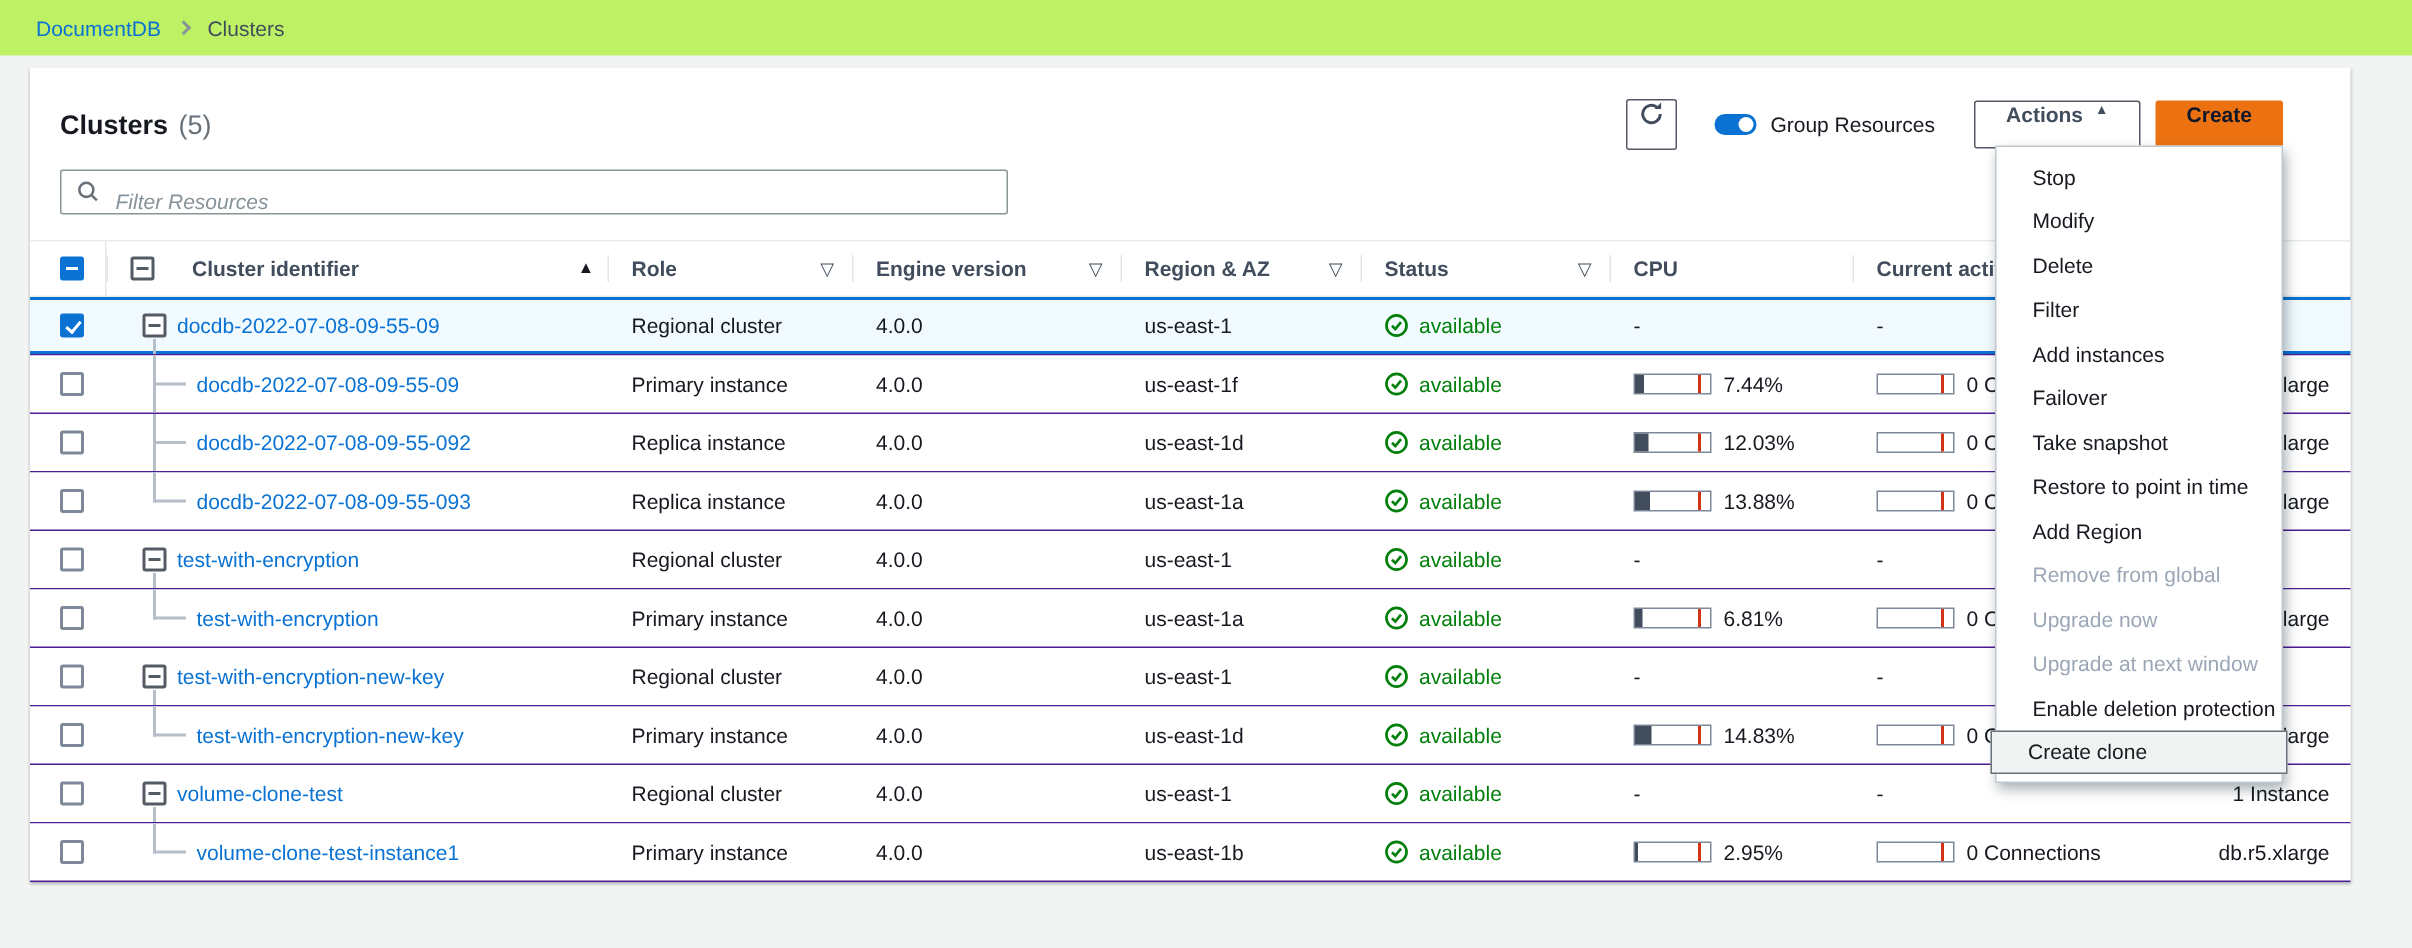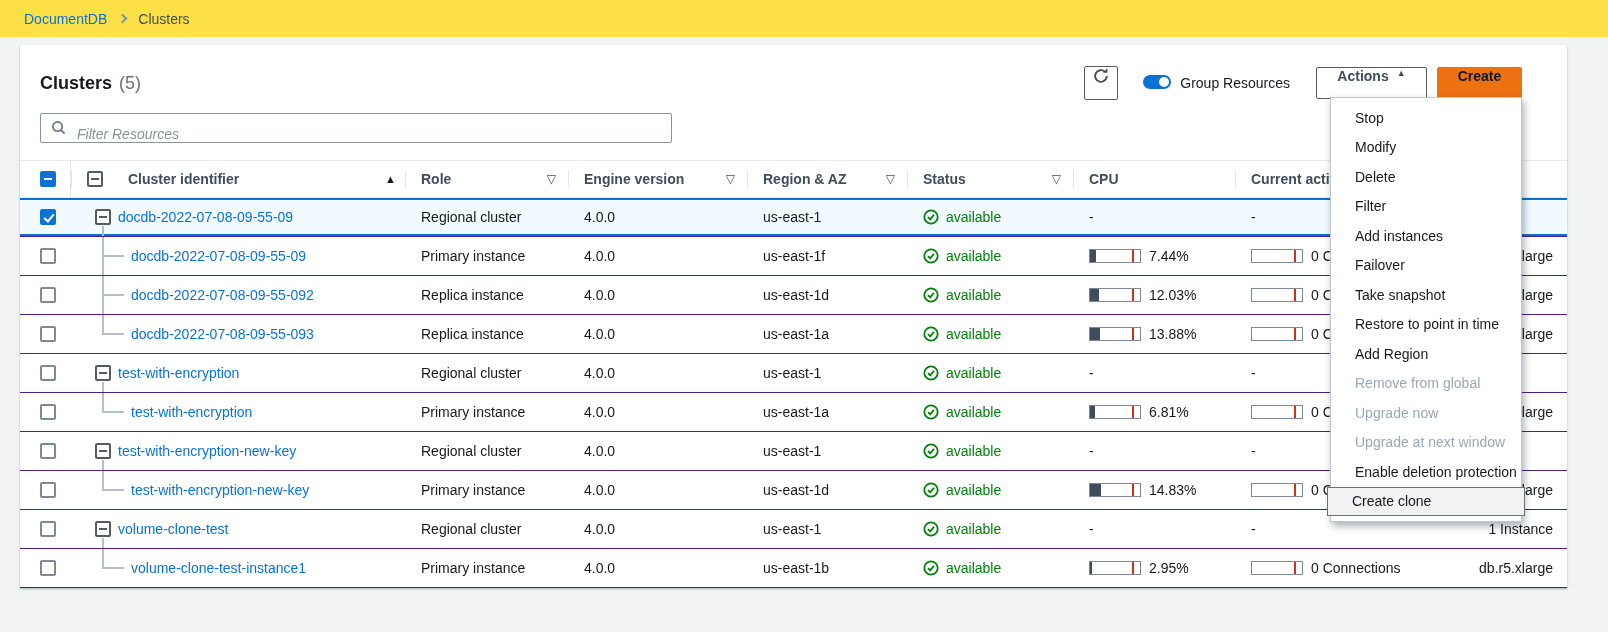--- a/index.html
+++ b/index.html
@@ -2,38 +2,38 @@
 <html><head>
 <meta charset="utf-8">
 <style>
   * { box-sizing: border-box; margin: 0; padding: 0; }
   html,body { width:1608px; height:632px; overflow:hidden; }
   body {
     font-family: "Liberation Sans", "DejaVu Sans", sans-serif;
     font-size: 14px; color:#16191f; background:#f2f3f3;
   }
   
-  .crumbbar { background:#fde047; height:37px; display:flex; align-items:center; padding-left:24px; }
+  .crumbbar { background:#bef264; height:37px; display:flex; align-items:center; padding-left:24px; }
   .crumb-link { color:#0972d3; text-decoration:none; cursor:pointer; }
   .crumb-sep { width:7px; height:7px; border-top:2px solid #879596; border-right:2px solid #879596;
                transform:rotate(45deg); margin:0 12px; display:inline-block; }
   .crumb-cur { color:#414d5c; }
   
   .panel { position:absolute; left:20px; top:45px; width:1547px; height:543px; background:#fff;
            box-shadow:0 1px 2px rgba(0,28,36,.3); }
   .panel-top { padding:18px 45px 0 20px; }
   .title-row { display:flex; align-items:center; height:40px; }
   .title { font-size:18px; font-weight:bold; }
   .count { font-size:18px; color:#687078; margin-left:7px; }
   .controls { margin-left:auto; display:flex; align-items:center; }
   .btn { height:32px; border:1px solid #545b64; background:#fff; border-radius:2px;
          font-weight:bold; color:#414d5c; font-size:14px; display:flex; 
          justify-content:center; cursor:pointer; font-family:inherit; }
   .refresh-btn { width:34px; height:34px; }
-  .toggle-wrap { display:flex; align-items:flex-start; margin-left:25px; }
+  .toggle-wrap { display:flex; align-items:center; margin-left:25px; }
   .toggle { width:28px; height:14px; border-radius:8px; background:#0972d3; position:relative; cursor:pointer; }
   .toggle .knob { position:absolute; top:2px; left:16px; width:10px; height:10px; border-radius:50%; background:#fff; }
   .toggle-label { margin-left:9px; }
   .actions-btn { margin-left:26px; width:111px; }
   .actions-btn .caret { font-size:9px; margin-left:8px; }
   .create-btn { margin-left:10px; width:85px; background:#ec7211; border-color:#ec7211; color:#0f172a; }
   
   .filter-wrap { position:relative; margin-top:10px; width:632px; }
   .filter-input { width:100%; height:30px; border:1px solid #879596; border-radius:2px;
                   padding:12px 10px 0 36px; font-size:14px; font-family:inherit; color:#16191f; background:#fff; }

